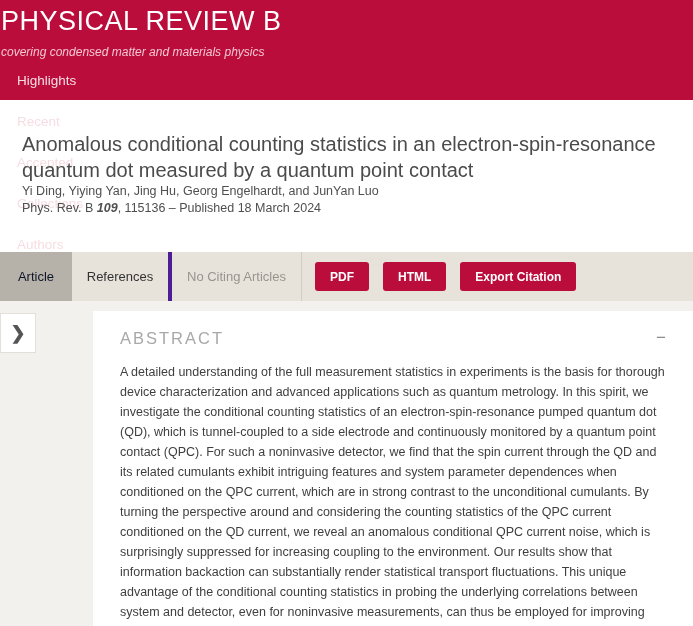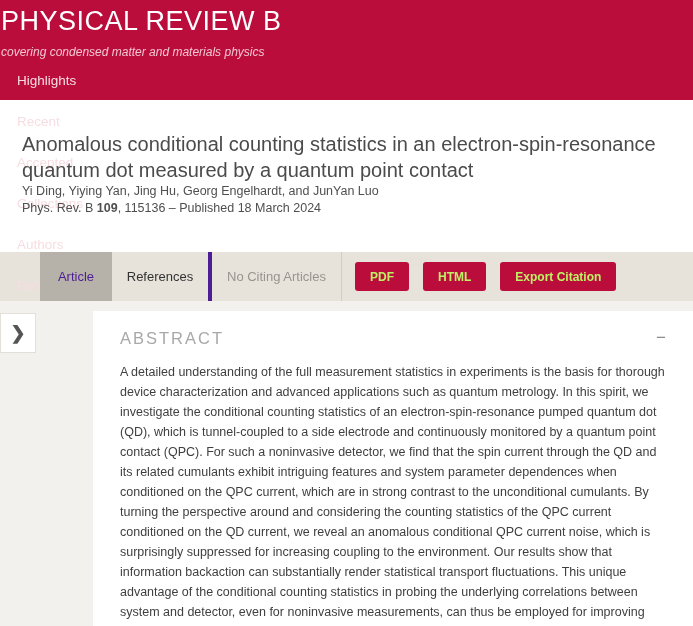--- a/index.html
+++ b/index.html
@@ -61,62 +61,61 @@
     font-size: 12.5px;
     color: #4f4f4f;
     line-height: 16px;
   }
   .article-citation {
     margin-top: 1px;
     font-size: 12.5px;
     color: #4f4f4f;
     line-height: 16px;
   }
-  .article-citation .vol { font-weight: 700; }
+  .article-citation .vol { font-weight: 700; font-style: italic; }
 
   
   .tabbar {
     height: 49px;
     background: #e7e3db;
     display: flex;
     align-items: stretch;
   }
   .tab {
     display: flex;
     align-items: center;
     justify-content: center;
     font-size: 13px;
     color: #333333;
     cursor: pointer;
   }
   .tab-article {
     width: 72px;
     background: #b6b1a9;
-    color: #4c1d95;
-    margin-left: 40px;
+    color: #0f172a;
   }
   .tab-references {
     width: 100px;
     border-right: 4px solid #4c1d95;
   }
   .tab-citing {
     width: 130px;
     color: #98948e;
     border-right: 1px solid #d2cec6;
     cursor: default;
   }
   .tab-buttons {
     display: flex;
     align-items: center;
     gap: 14px;
     padding-left: 13px;
   }
   .red-btn {
     background: #bb0d3b;
-    color: #bef264;
+    color: #ffffff;
     font-family: "Liberation Sans", sans-serif;
     font-size: 12px;
     font-weight: 700;
     border: none;
     border-radius: 3px;
     height: 29px;
     padding: 0 15px;
     cursor: pointer;
   }
 

